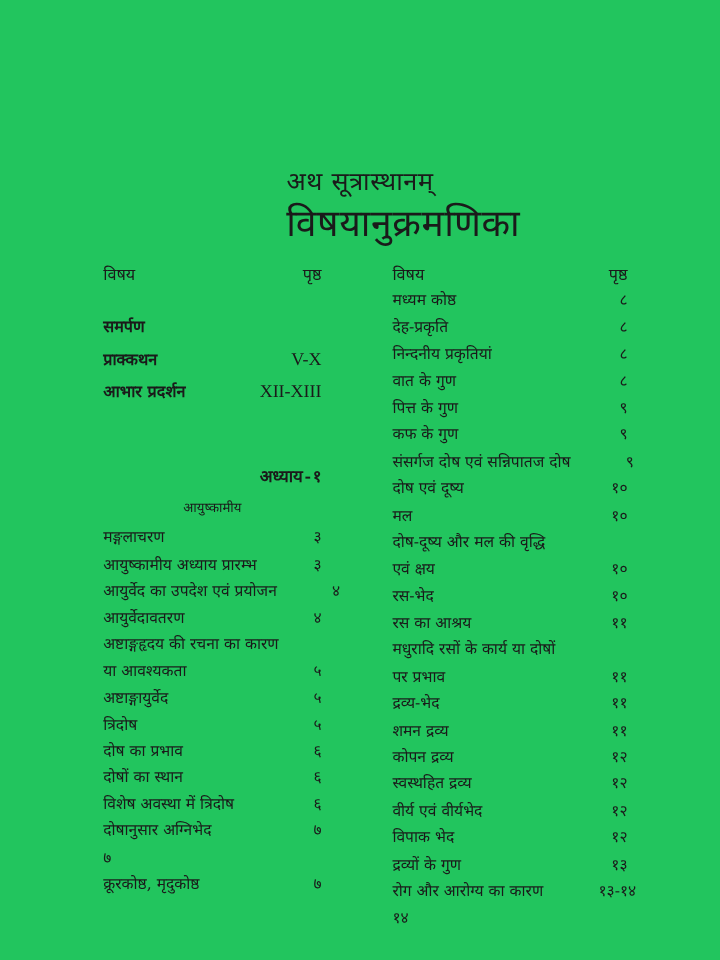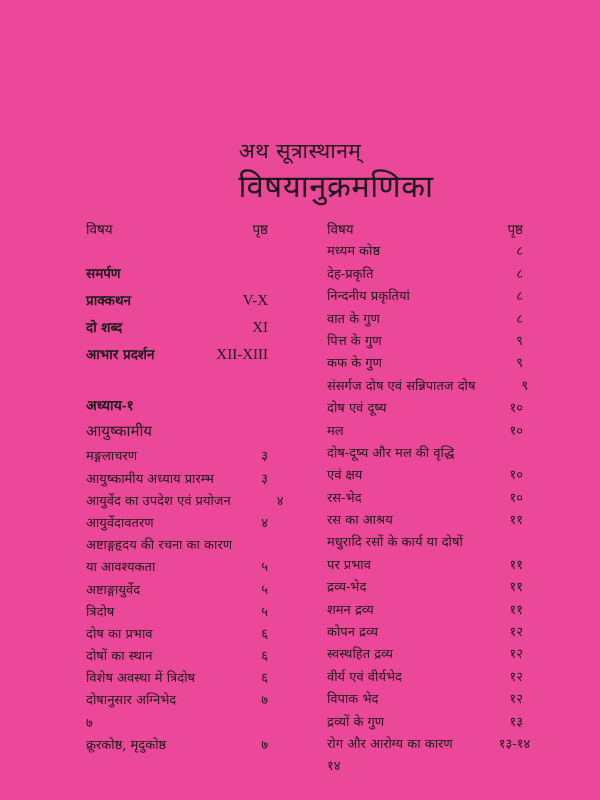--- a/index.html
+++ b/index.html
@@ -12,21 +12,21 @@
       height: 800px;
       position: relative;
       overflow: hidden;
       font-family: "DejaVu Serif", serif;
       color: #1a1a1a;
     }
     .page {
       position: absolute;
       left: 0; top: 0;
       width: 600px; height: 800px;
-      background: #ec4899;
+      background: #22c55e;
     }
     .subtitle {
       position: absolute;
       top: 136px;
       left: 0; width: 600px;
       text-align: center;
       font-size: 21px;
       letter-spacing: 0.5px;
     }
     .title {
@@ -64,30 +64,31 @@
       height: 27px;
       line-height: 27px;
     }
     .front-row .pg {
       font-family: "Liberation Serif", serif;
       font-weight: normal;
       font-size: 15px;
     }
     .spacer { height: 20px; }
     .chapter-num {
-      text-align: left;
+      text-align: right;
       font-size: 14px;
-      margin-top: 27px;
+      margin-top: 47px;
       height: 22px;
       line-height: 22px;
       font-weight: bold;
-      font-family: Liberation Serif, serif;
+      font-family: Liberation Mono, monospace;
     }
     .chapter-title {
-      font-size: 15px;
+      text-align: center;
+      font-size: 11px;
       height: 28px;
       line-height: 28px;
       font-family: Liberation Serif, serif;
     }
     .left-list .row { height: 22.2px; line-height: 22.2px; }
   </style>
 </head>
 <body>
 
 <div class="page">
@@ -104,24 +105,20 @@
 
     <div class="row front-row">
       <span>समर्पण</span>
       <span class="pg"></span>
     </div>
     <div class="row front-row">
       <span>प्राक्कथन</span>
       <span class="pg">V-X</span>
     </div>
     <div class="row front-row">
-      <span>दो शब्द</span>
-      <span class="pg">XI</span>
-    </div>
-    <div class="row front-row">
       <span>आभार प्रदर्शन</span>
       <span class="pg">XII-XIII</span>
     </div>
 
     <div class="chapter-num">अध्याय-१</div>
     <div class="chapter-title">आयुष्कामीय</div>
 
     <div class="left-list">
       <div class="row">
           <span>मङ्गलाचरण</span>

